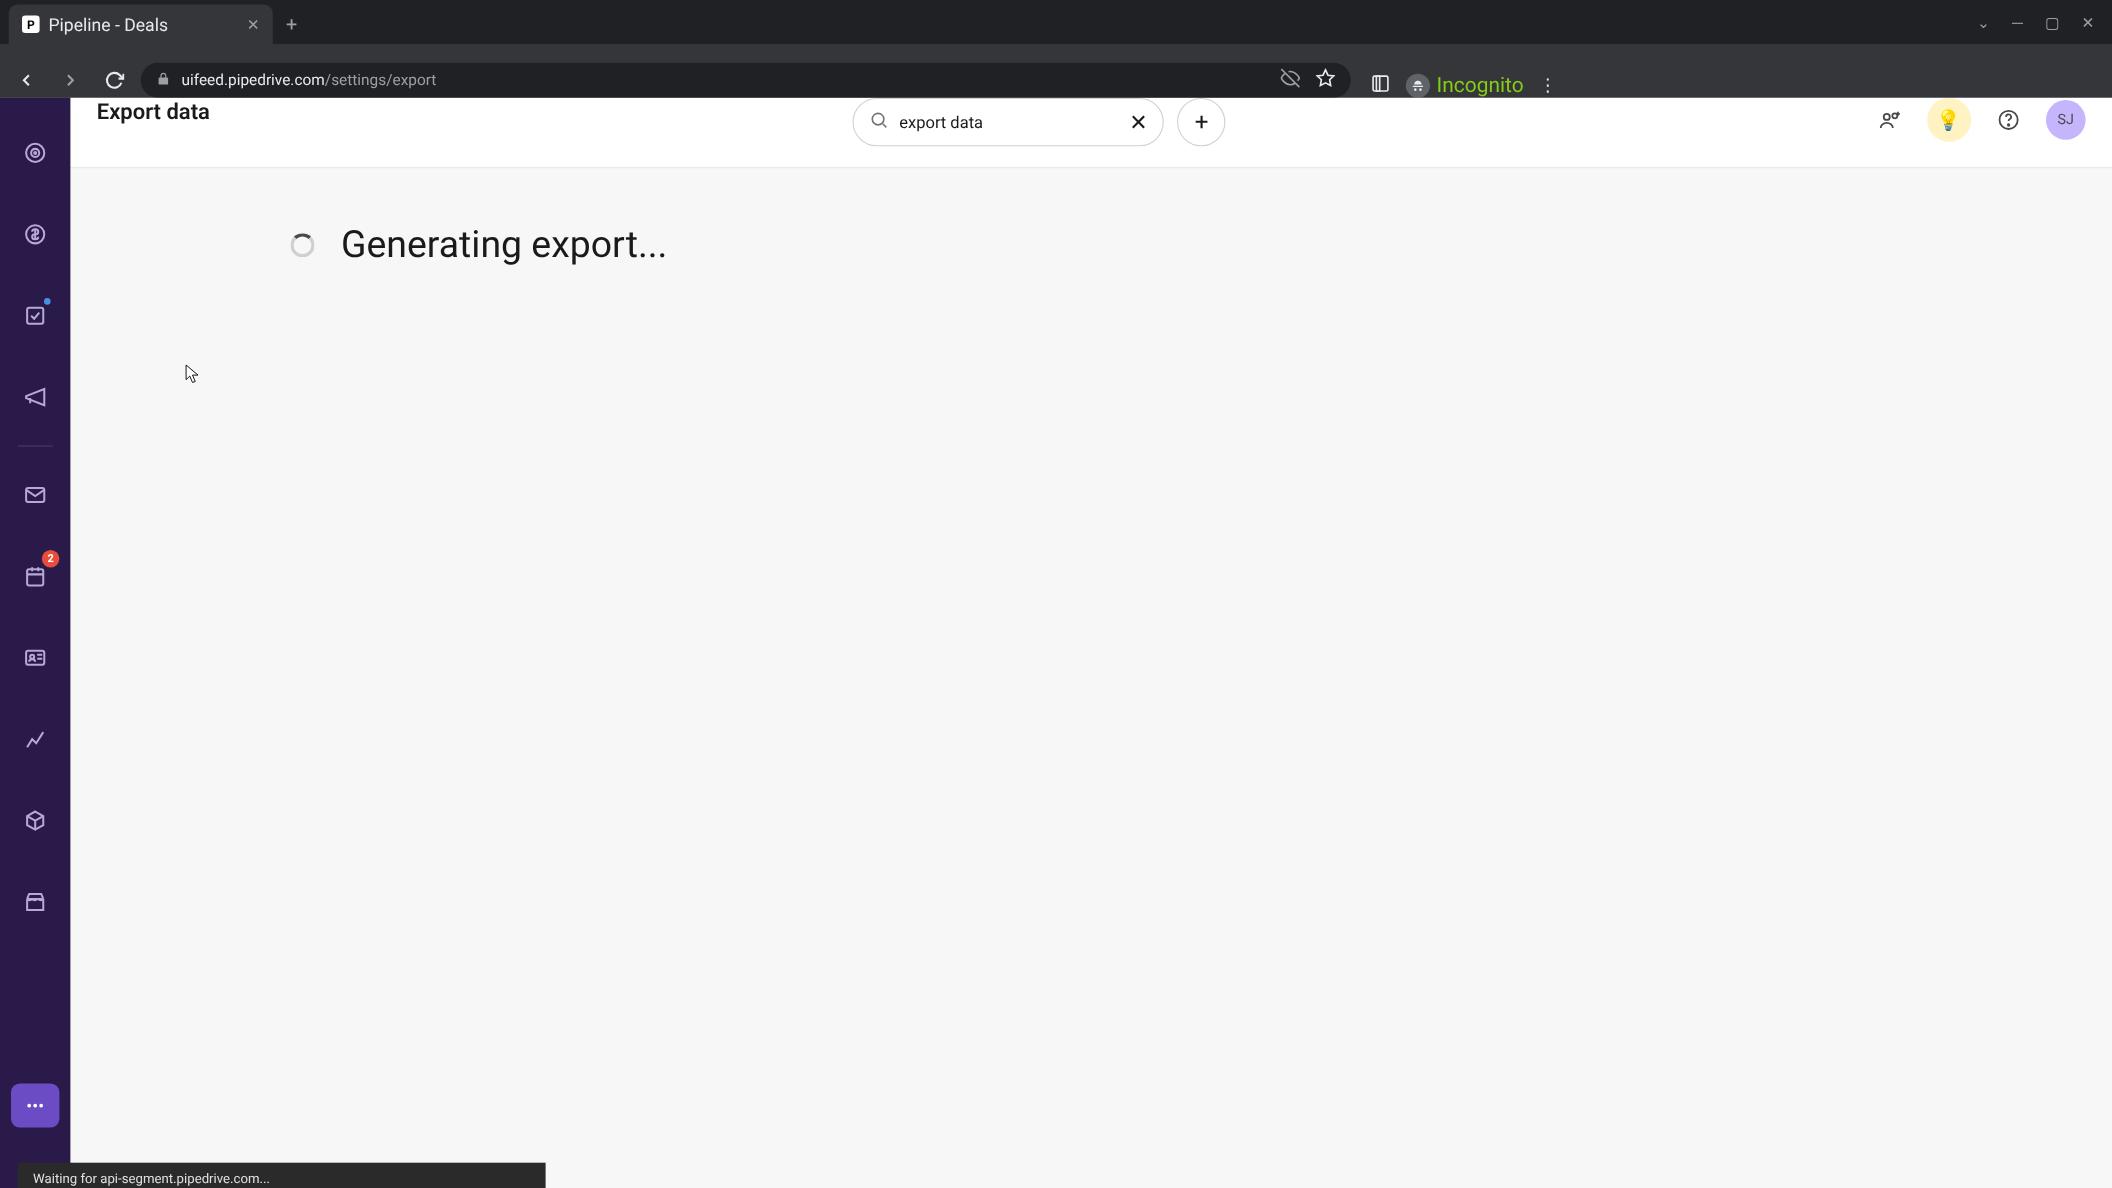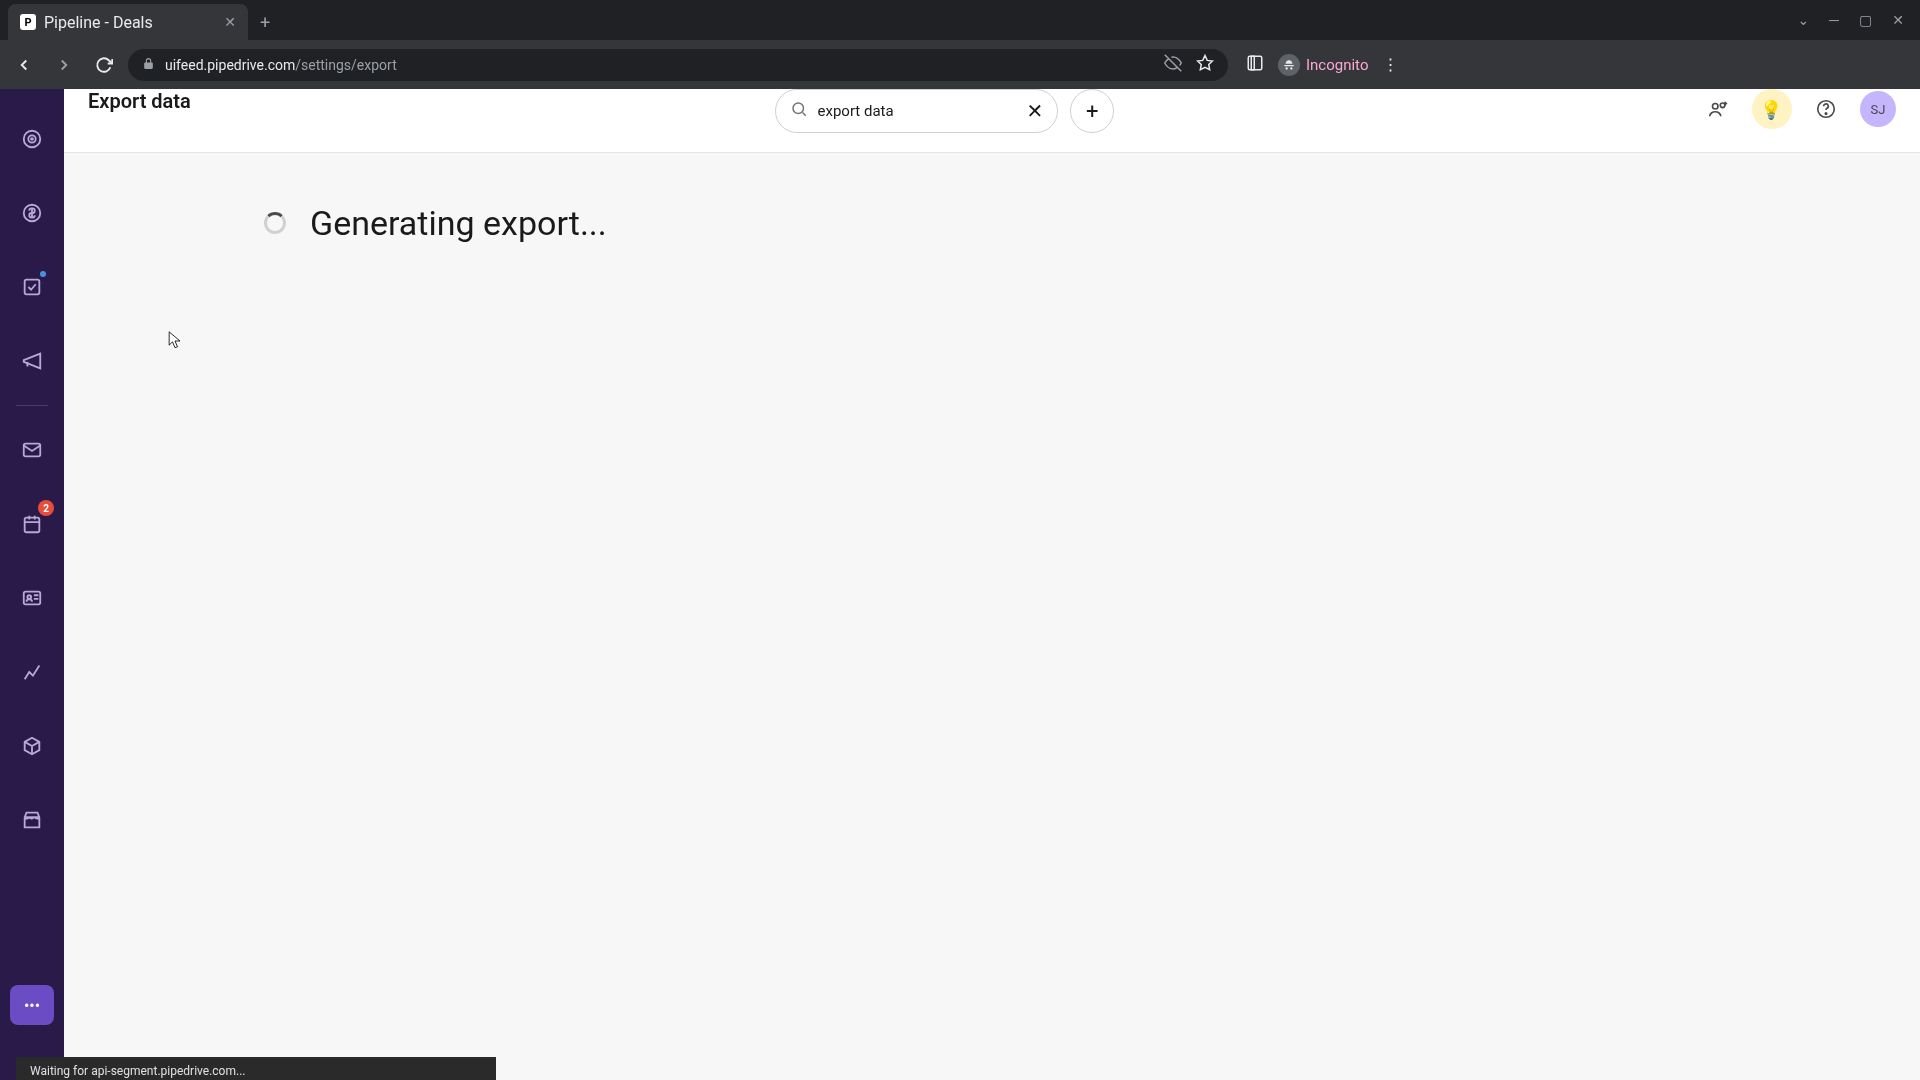--- a/index.html
+++ b/index.html
@@ -9,31 +9,31 @@
 .browser-chrome { width: 100%; height: 40px; background: #202124; display: flex; align-items: flex-end; }
 .tab { height: 36px; background: #35363a; border-radius: 8px 8px 0 0; display: flex; align-items: center; padding: 0 12px; margin-left: 8px; min-width: 240px; gap: 8px; }
 .tab-favicon { width: 16px; height: 16px; background: #fff; border-radius: 3px; display: flex; align-items: center; justify-content: center; font-size: 11px; font-weight: bold; color: #000; }
 .tab-title { color: #e8eaed; font-size: 16px; flex: 1; }
 .tab-close { color: #9aa0a6; font-size: 14px; cursor: pointer; }
 .new-tab { color: #9aa0a6; font-size: 18px; padding: 0 12px; cursor: pointer; height: 36px; display: flex; align-items: center; }
 .chrome-spacer { flex: 1; }
 .window-controls { display: flex; align-items: center; gap: 20px; padding: 0 16px; height: 100%; color: #9aa0a6; }
 .window-controls span { cursor: pointer; font-size: 14px; }
 
-.address-row { width: 100%; height: 49px; background: #35363a; display: flex; align-items: center; padding: 0 8px; gap: 8px; }
+.address-row { width: 100%; height: 49px; background: #35363a; display: flex; align-items: flex-end; padding: 0 8px; gap: 8px; }
 .nav-btn { width: 32px; height: 32px; display: flex; align-items: center; justify-content: center; color: #9aa0a6; cursor: pointer; border-radius: 50%; }
 .nav-btn.enabled { color: #e8eaed; }
 .address-bar { flex: 1; height: 32px; background: #202124; border-radius: 16px; display: flex; align-items: center; padding: 0 14px; gap: 10px; max-width: 1100px; }
 .lock-icon { color: #9aa0a6; font-size: 13px; }
 .url-text { color: #e8eaed; font-size: 14px; }
 .url-text .domain { color: #e8eaed; }
 .url-text .path { color: #9aa0a6; }
 .addr-right { display:flex; align-items:center; gap:14px; margin-left:auto; }
 .chrome-actions { display: flex; align-items: center; gap: 14px; padding: 0 10px; color: #e8eaed; }
-.incognito-badge { display: flex; align-items: center; gap: 6px; font-size: 15px; color: #f9a8d4; }
+.incognito-badge { display: flex; align-items: center; gap: 6px; font-size: 19px; color: #84cc16; }
 .incognito-icon { width: 22px; height: 22px; background: #5f6368; border-radius: 50%; display: flex; align-items: center; justify-content: center; font-size: 12px; }
 
 
 .app { display: flex; width: 100%; height: calc(1080px - 84px); position: relative; }
 
 .sidebar { width: 64px; background: #2a1a4a; display: flex; flex-direction: column; align-items: center; padding-top: 30px; gap: 34px; position: relative; }
 .sidebar-item { width: 40px; height: 40px; display: flex; align-items: center; justify-content: center; color: #b8a8d8; cursor: pointer; position: relative; }
 .sidebar-item svg { width: 22px; height: 22px; stroke: currentColor; fill: none; stroke-width: 2; }
 .sidebar-divider { width: 32px; height: 1px; background: #4a3a6a; margin: -10px 0; }
 .sidebar-badge-dot { position: absolute; top: 4px; right: 6px; width: 6px; height: 6px; background: #4a90e2; border-radius: 50%; }

